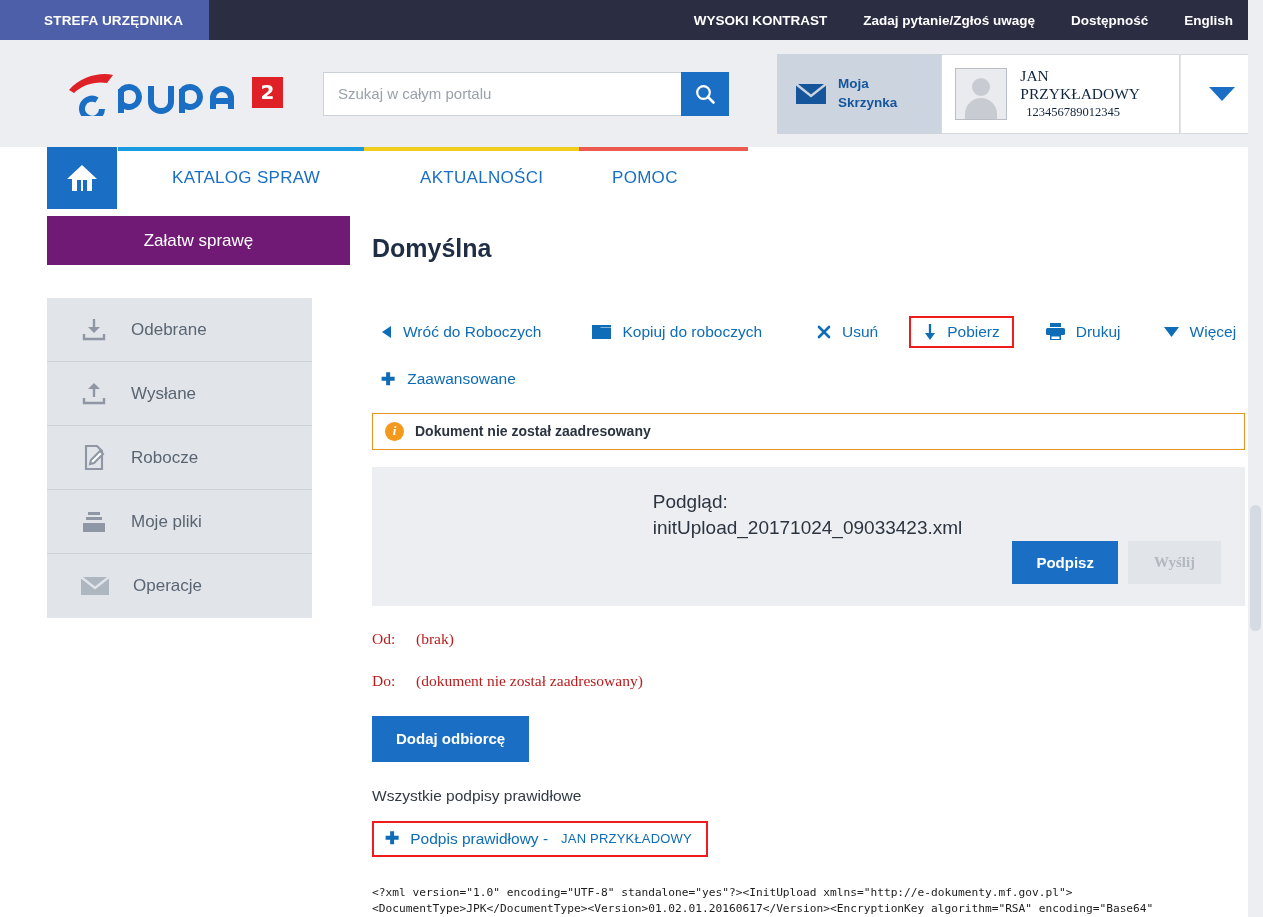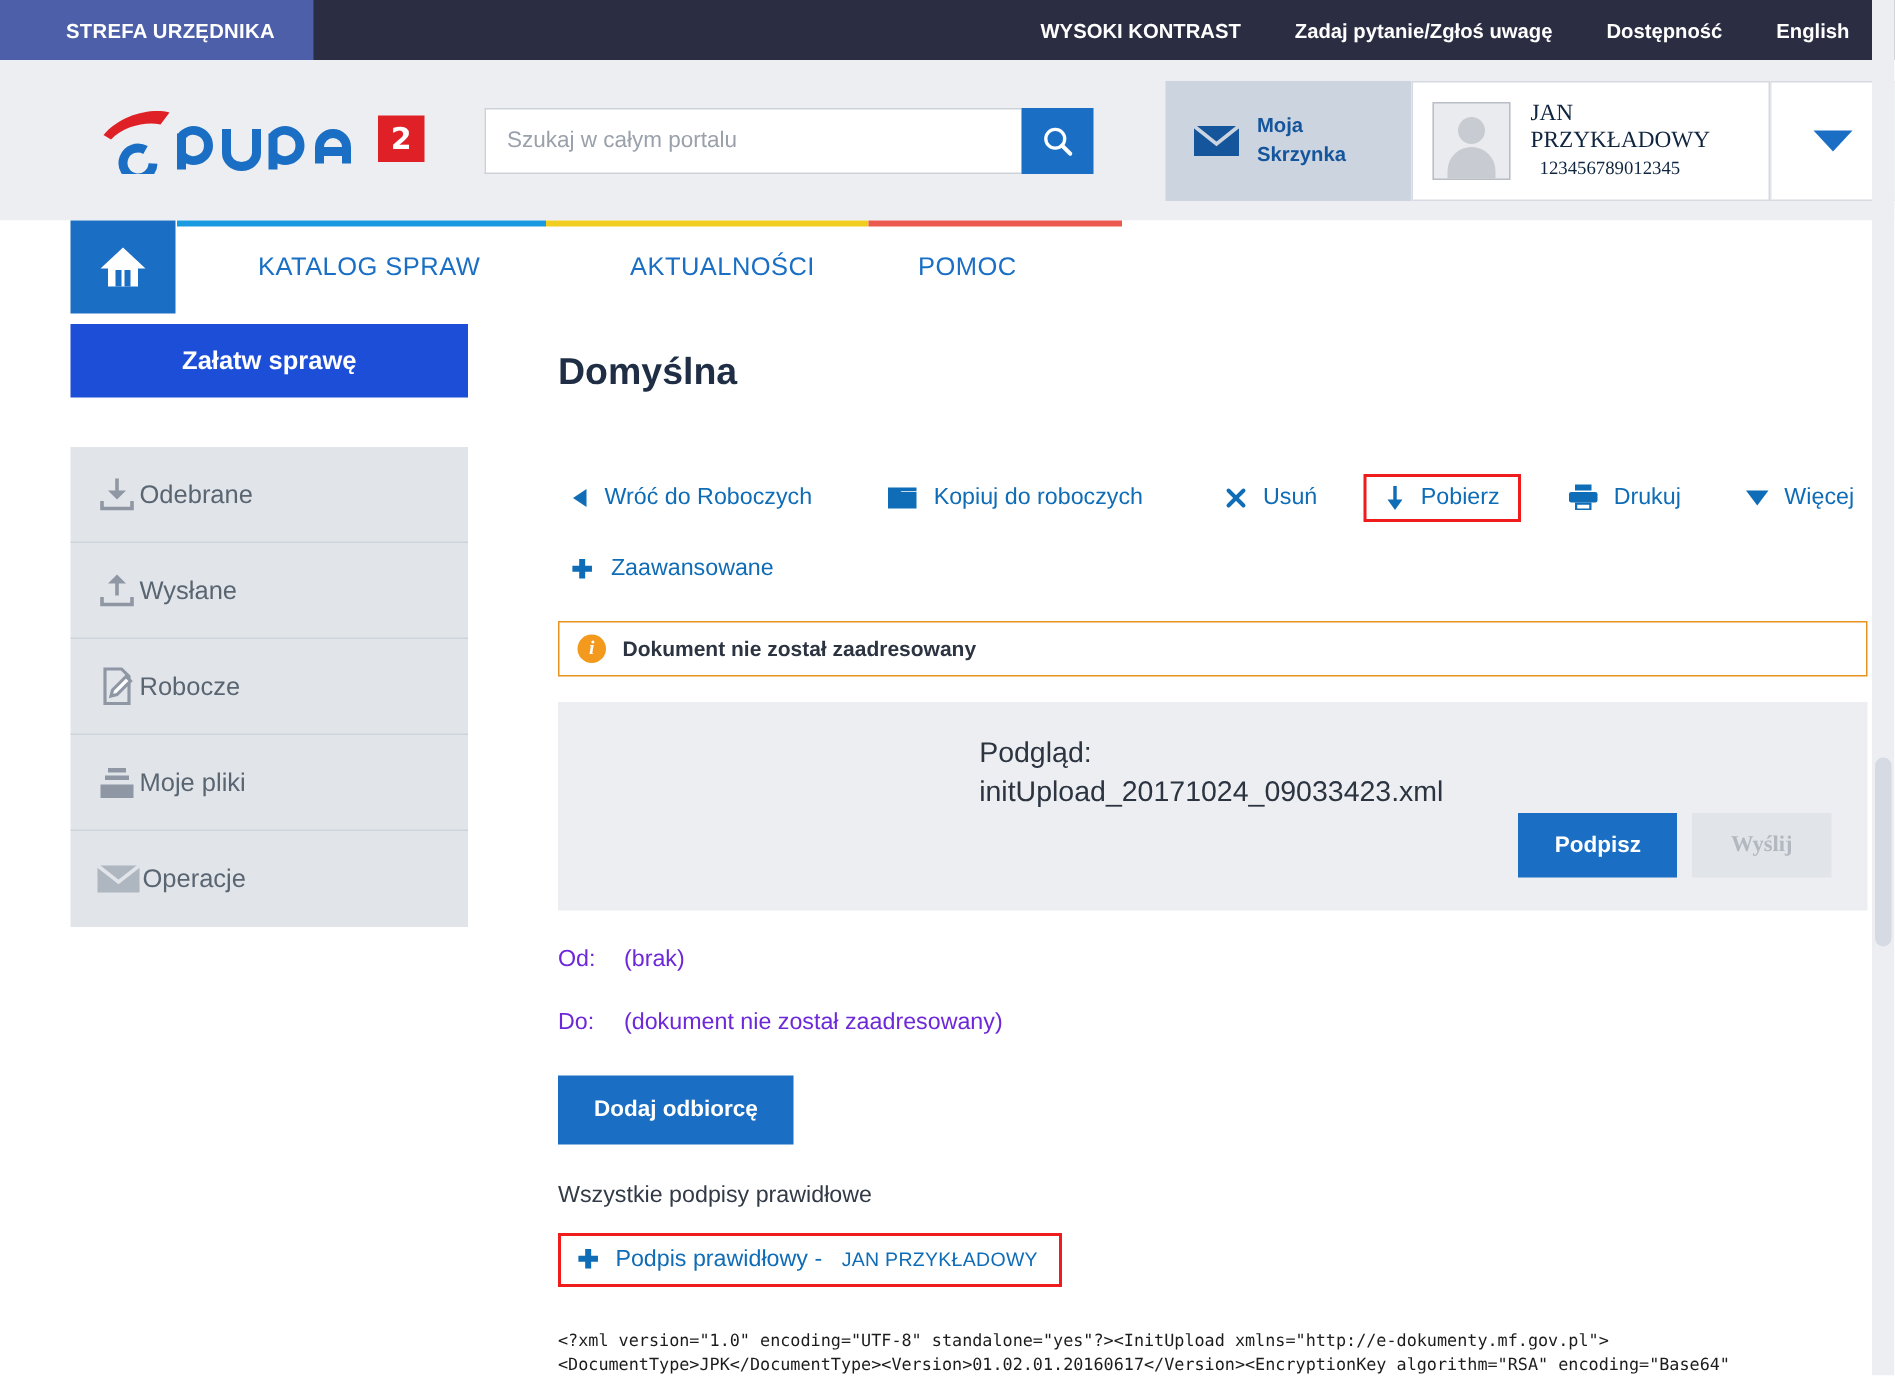--- a/index.html
+++ b/index.html
@@ -111,28 +111,28 @@
     color: #1a6fc4; font-size: 17px; letter-spacing: .3px; cursor: pointer;
     padding-right: 30px;
   }
   .navlink:nth-child(1){ width: 248px; }
   .navlink:nth-child(2){ width: 192px; }
 
   
   .content { display: flex; padding-left: 47px; }
   .sidebar { width: 265px; flex: none; }
   .zalatw {
-    width: 265px; height: 49px; background: #1d4ed8; color: #fff;
-    font-size: 17px; font-weight: bold; display: flex; align-items: center;
+    width: 303px; height: 49px; background: #701a75; color: #fff;
+    font-size: 17px; font-weight: normal; display: flex; align-items: center;
     justify-content: center; cursor: pointer;
   }
   .sidemenu { margin-top: 33px; width: 265px; background: #e1e5ea; }
   .side-item {
-    height: 64px; display: flex; align-items: center; 
-    padding-left: 16px; border-bottom: 1px solid #cdd3da; cursor: pointer;
+    height: 64px; display: flex; align-items: center; gap: 22px;
+    padding-left: 32px; border-bottom: 1px solid #cdd3da; cursor: pointer;
   }
   .side-item:last-child { border-bottom: none; }
   .side-label { color: #5a6572; font-size: 17px; }
 
   .main { flex: 1; padding-left: 60px; padding-right: 44px; position: relative; }
   .page-title {
     font-size: 25px; color: #1f2d45; margin-top: 18px; margin-bottom: 0;
   }
 
   
@@ -183,21 +183,21 @@
     font-weight: bold; padding: 0 24px; height: 43px; cursor: pointer;
     font-family: "Liberation Sans", sans-serif;
   }
   .btn-wyslij {
     background: #e1e4e8; color: #b2b8bf; border: none; font-size: 15px;
     font-weight: bold; padding: 0 26px; height: 43px; cursor: default;
     font-family: Liberation Serif, serif;
   }
 
   
-  .kv { display: flex; margin-top: 24px; font-size: 15.5px; color: #6d28d9; }
+  .kv { display: flex; margin-top: 24px; font-size: 15.5px; color: #b91c1c; font-family: Liberation Serif, serif; }
   .kv .k { width: 44px; flex: none; }
   .kv .v { }
   .btn-dodaj {
     margin-top: 26px; background: #1a6fc4; color: #fff; border: none;
     font-size: 15px; font-weight: bold; height: 46px; padding: 12px 24px;
     cursor: pointer; font-family: "Liberation Sans", sans-serif;
   }
   .sig-status { margin-top: 25px; font-size: 15.5px; color: #323a46; }
   .sig-box {
     margin-top: 16px; display: inline-flex; align-items: center; gap: 11px;

